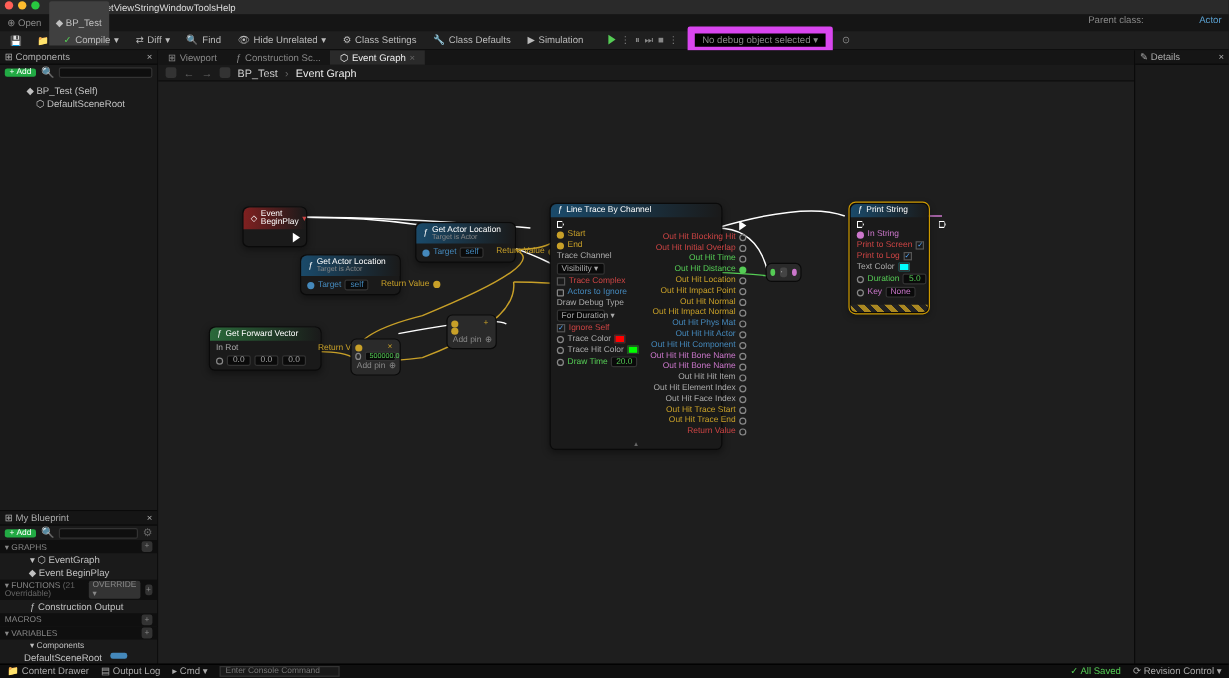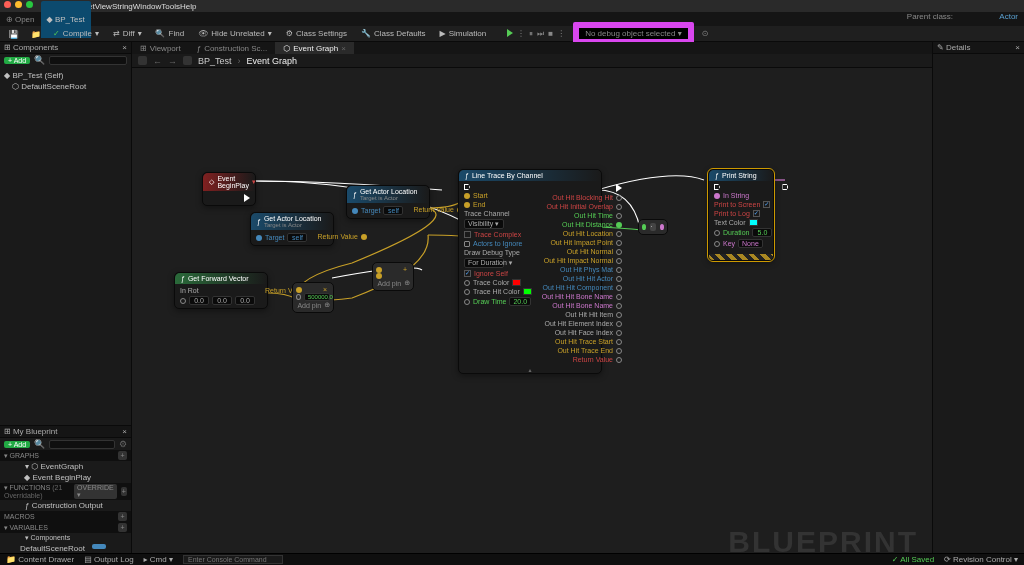--- a/index.html
+++ b/index.html
@@ -14,27 +14,27 @@
 .toolbar { height: 16px; background: #1f1f1f; display: flex; align-items: center; padding: 0 6px; gap: 8px; font-size: 8px; border-bottom: 1px solid #0a0a0a; }
 .tbtn { display: flex; align-items: center; gap: 3px; color: #bbb; cursor: pointer; padding: 1px 3px; }
 .tbtn .ico { width: 8px; height: 8px; display: inline-block; }
 .playbtns { display: flex; gap: 4px; margin-left: 10px; }
 .play { width: 0; height: 0; border-left: 6px solid #5c5; border-top: 4px solid transparent; border-bottom: 4px solid transparent; }
 .debug { background: #000000; border: 6px solid #d946ef; padding: 1px 6px; border-radius: 2px; color: #888; }
 
 .main { display: flex; height: 523px; }
 .left { width: 132px; background: #1a1a1a; border-right: 1px solid #0a0a0a; display: flex; flex-direction: column; }
 .center { flex: 1; background: #1e1e1e; display: flex; flex-direction: column; position: relative; }
-.right { width: 92px; background: #1a1a1a; border-left: 1px solid #0a0a0a; }
+.right { width: 79px; background: #1a1a1a; border-left: 1px solid #0a0a0a; }
 
 .panelhdr { height: 12px; background: #151515; display: flex; align-items: center; padding: 0 4px; font-size: 8px; color: #aaa; border-bottom: 1px solid #0a0a0a; justify-content: space-between; }
 .addsearch { height: 12px; display: flex; align-items: center; padding: 2px 4px; gap: 4px; }
 .addbtn { background: #2a4; color: #fff; padding: 0 4px; border-radius: 2px; font-size: 7px; cursor: pointer; }
 .searchmini { flex: 1; background: #0f0f0f; border: 1px solid #333; height: 9px; border-radius: 2px; }
-.tree { padding: 4px 4px; font-size: 8px; }
+.tree { padding: 4px 4px; font-size: 8px; margin-left: 18px; }
 .tree div { padding: 1px 0 1px 8px; cursor: pointer; }
 
 .myblueprint { border-top: 1px solid #0a0a0a; }
 .cat { background: #0f0f0f; padding: 1px 4px; font-size: 7px; color: #888; text-transform: uppercase; display: flex; justify-content: space-between; align-items: center; }
 .item { padding: 1px 25px; font-size: 8px; cursor: pointer; }
 .plusico { background: #333; width: 9px; height: 9px; border-radius: 2px; text-align: center; line-height: 9px; cursor: pointer; }
 .override { background: #333; padding: 0 3px; border-radius: 2px; font-size: 7px; margin-left: auto; margin-right: 4px; }
 
 .tabs { height: 12px; background: #151515; display: flex; align-items: center; font-size: 8px; }
 .tab { padding: 0 8px; height: 12px; display: flex; align-items: center; gap: 3px; color: #888; cursor: pointer; }
@@ -96,21 +96,21 @@
   <span>Asset</span>
   <span>View</span>
   <span>String</span>
   <span>Window</span>
   <span>Tools</span>
   <span>Help</span>
 </div>
 
 <div class="titlebar">
   <span style="color:#888">⊕ Open</span>
-  <span style="background:#0c4a6e;padding:14px 6px;border-radius:2px 2px 0 0">◆ <span>BP_Test</span></span>
+  <span style="background:#404040;padding:14px 6px;border-radius:2px 2px 0 0">◆ <span>BP_Test</span></span>
   <div class="parent"><span>Parent class:</span> <a>Actor</a></div>
 </div>
 
 <div class="toolbar">
   <div class="tbtn">
       <span class="ico" style="background:#888">💾</span>
     </div>
   <div class="tbtn">
       <span class="ico">📁</span>
     </div>
@@ -519,21 +519,20 @@
           </div>
           <div class="col">
               <div class="pin r">
                 <span class="execo"></span>
               </div>
             </div>
         </div>
         <div class="caution"></div>
       </div>
 
-      <div class="watermark">BLUEPRINT</div>
     </div>
   </div>
 
   <div class="right">
     <div class="panelhdr">
         <span>✎ <span>Details</span></span>
         <span>×</span>
       </div>
   </div>
 </div>

